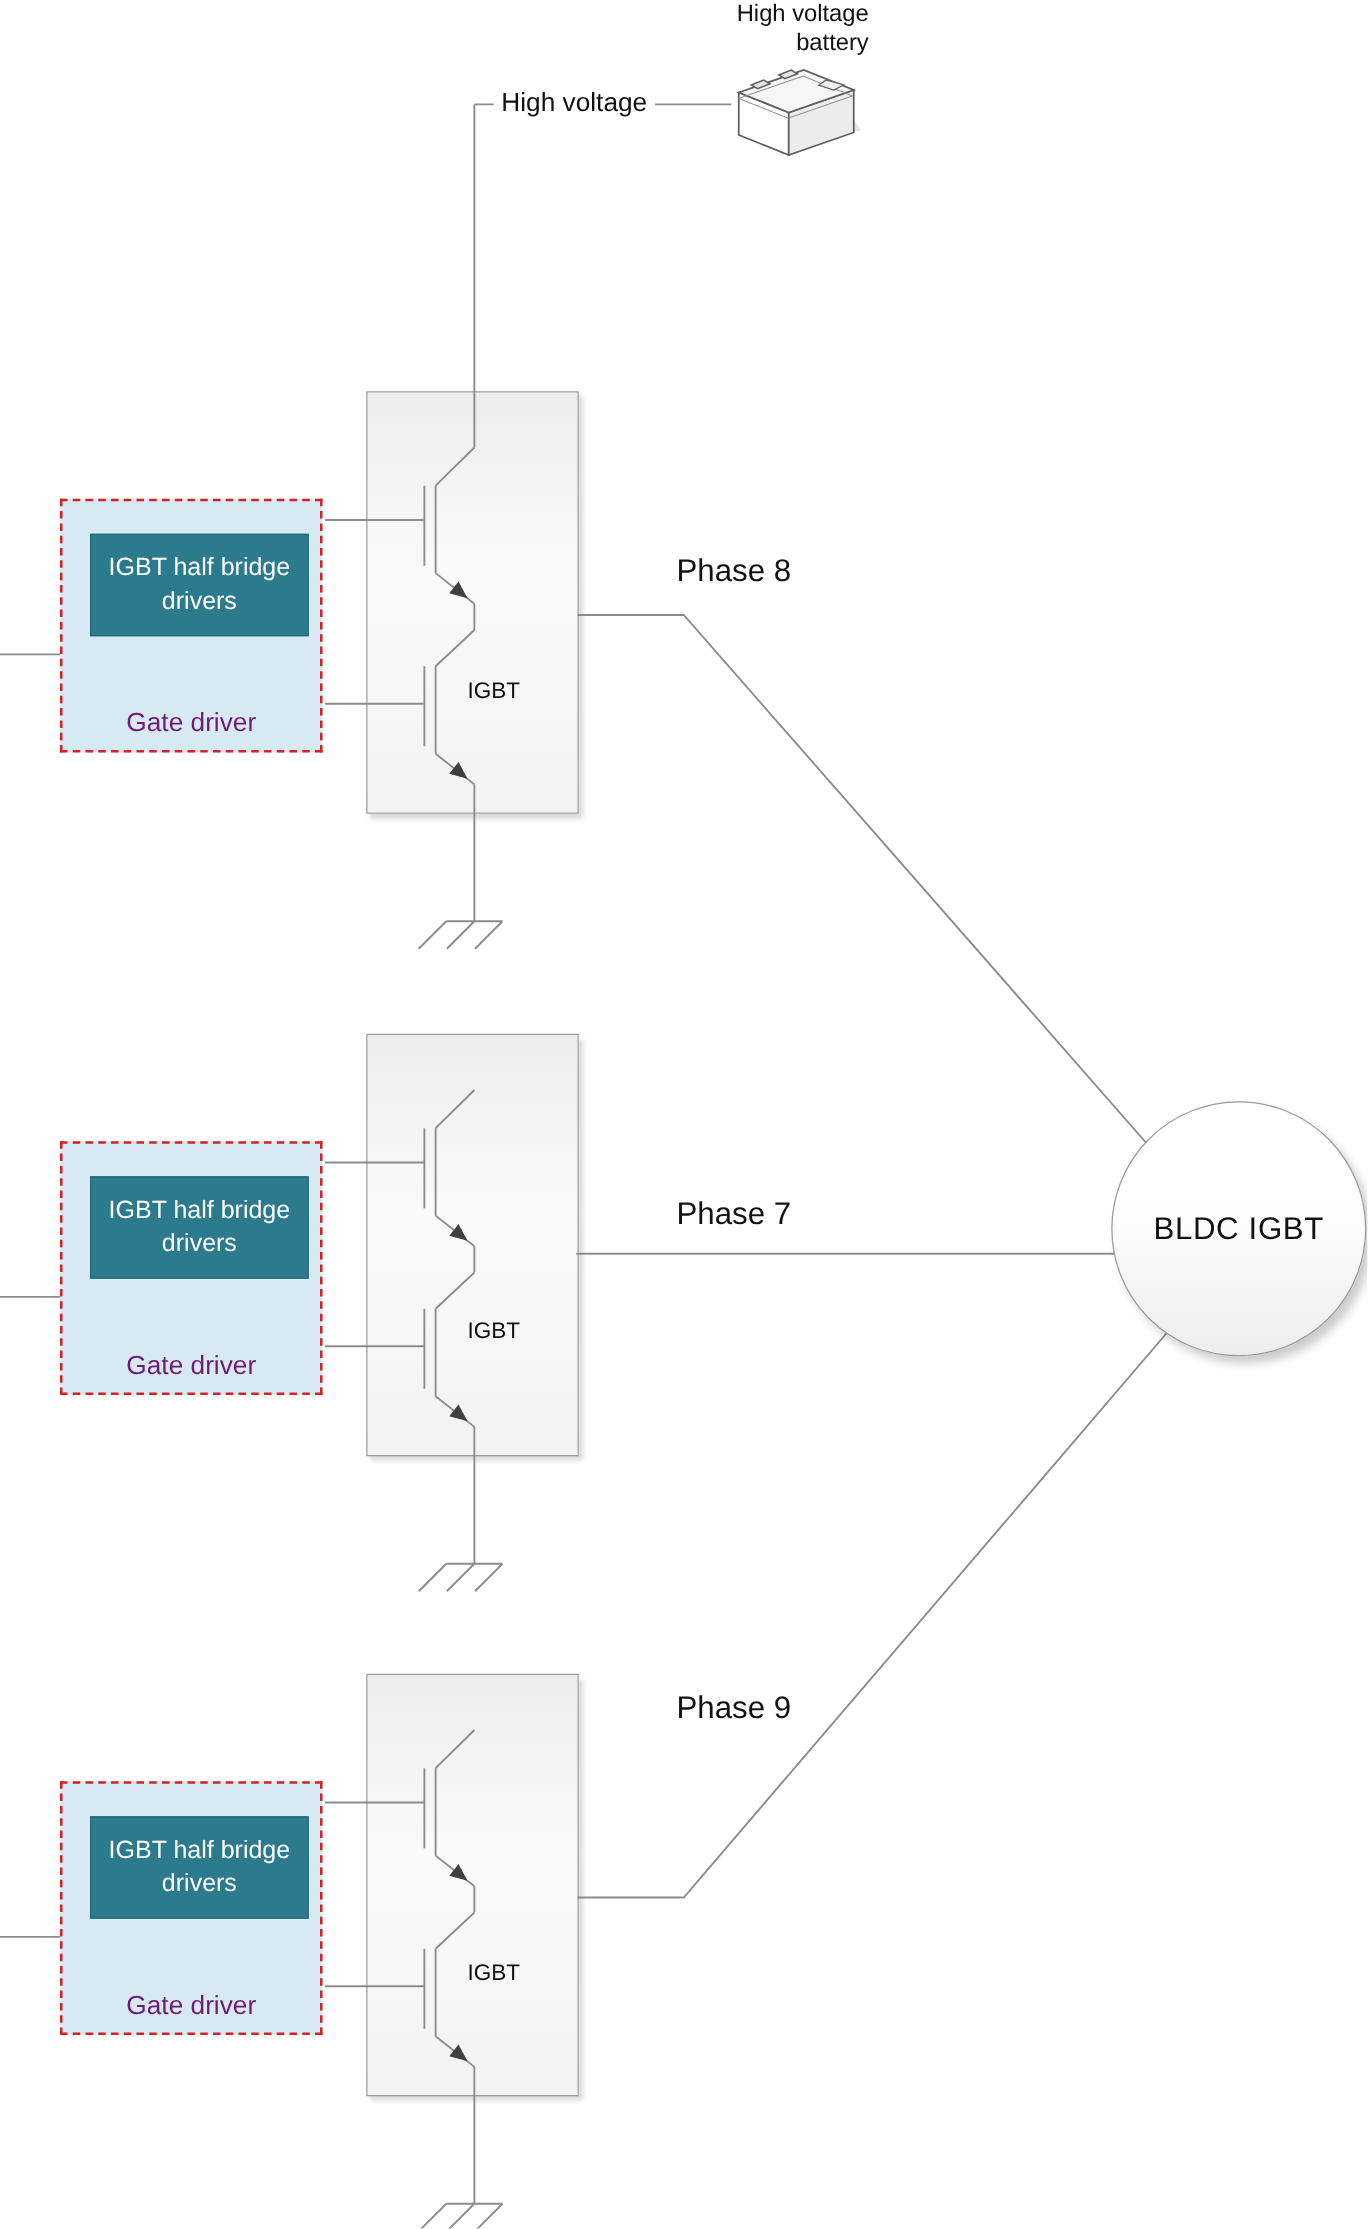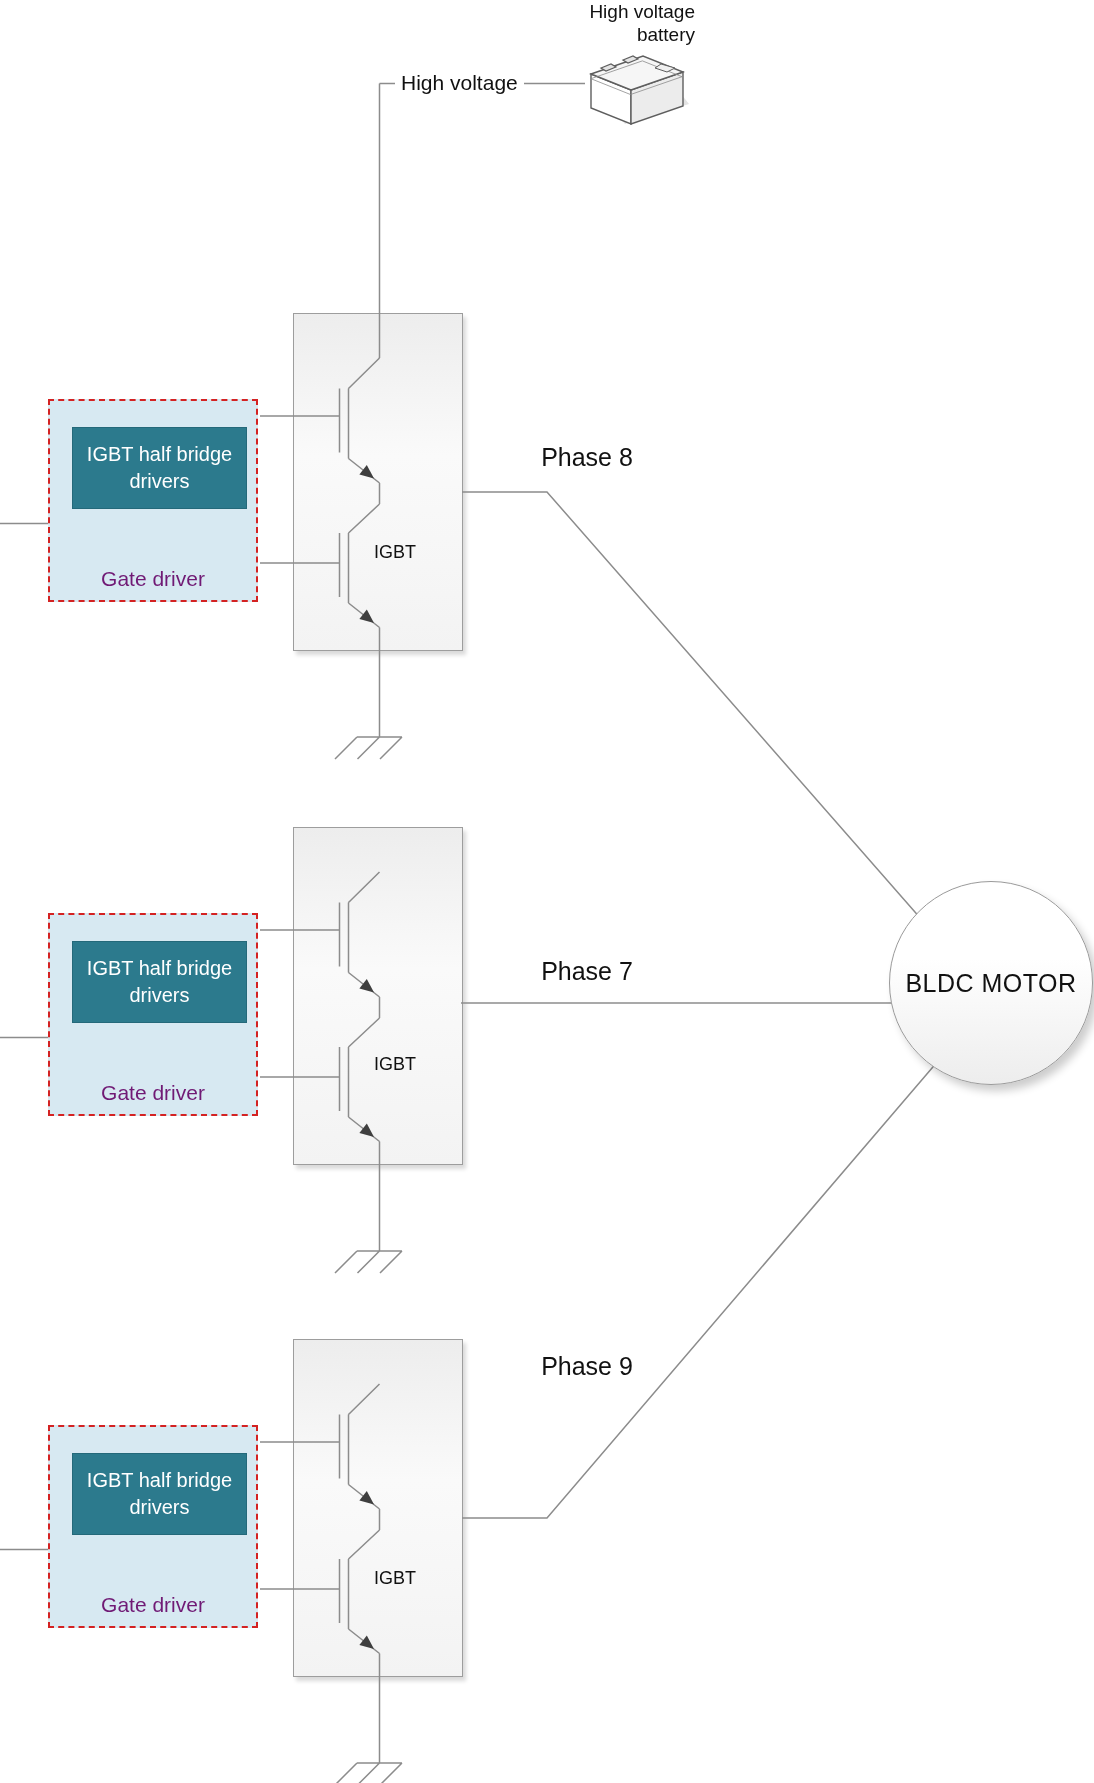--- a/index.html
+++ b/index.html
@@ -152,16 +152,16 @@
 
   <div class="phase-label" style="top:443px">Phase 8</div>
   <div class="phase-label" style="top:957px">Phase 7</div>
   <div class="phase-label" style="top:1352px">Phase 9</div>
 
   <div class="igbt-label" style="top:542px">IGBT</div>
   <div class="igbt-label" style="top:1054px">IGBT</div>
   <div class="igbt-label" style="top:1568px">IGBT</div>
 
   <div class="motor">
-    <span>BLDC MOTOR</span>
+    <span>BLDC IGBT</span>
   </div>
 
 </div>
 
 </body></html>

